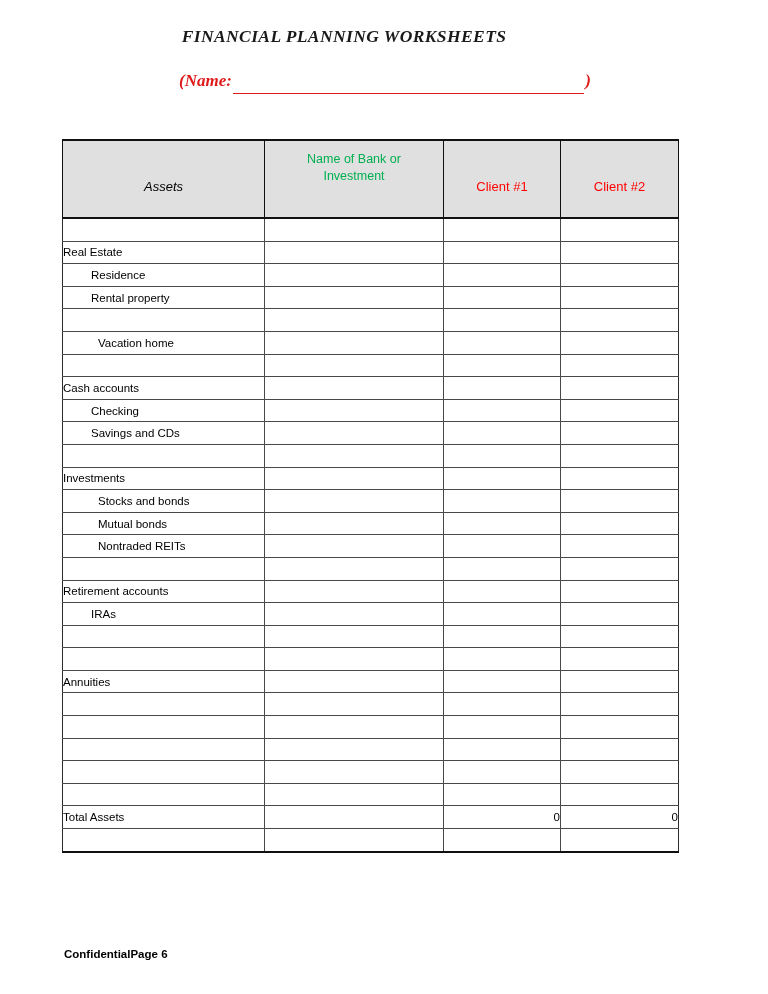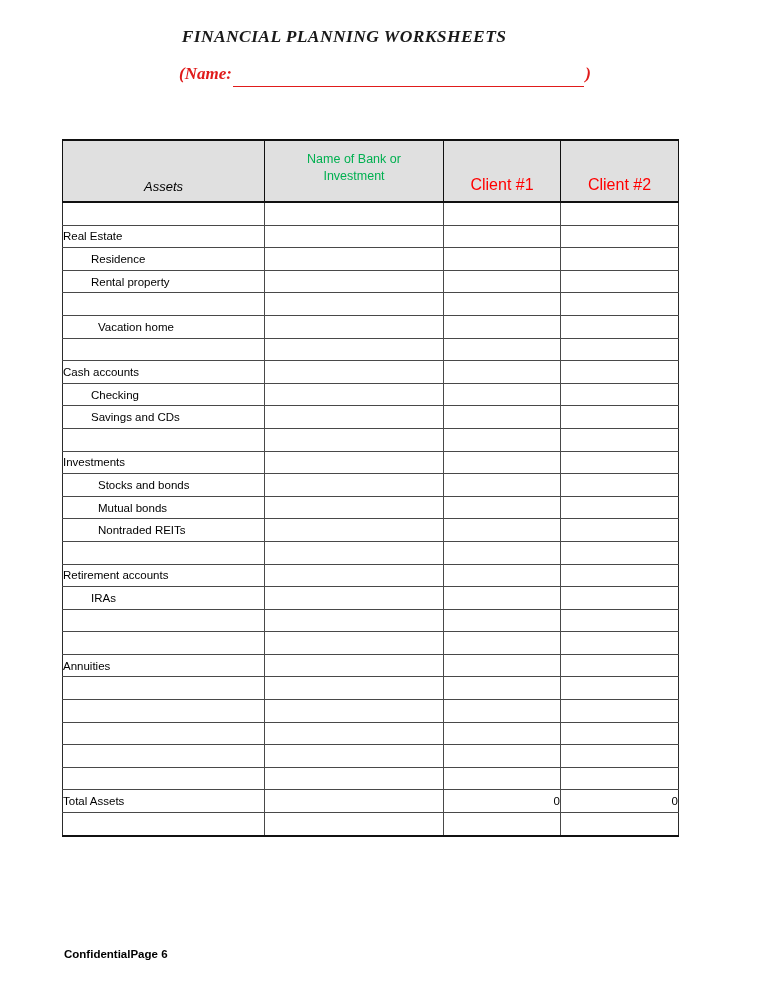--- a/index.html
+++ b/index.html
@@ -33,21 +33,21 @@
     font-style: italic;
     font-size: 17.5px;
     letter-spacing: 0.4px;
     color: #1a1a1a;
     white-space: nowrap;
   }
 
   
   .name-line {
     position: absolute;
-    top: 64px;
+    top: 71px;
     left: 179px;
     width: 412px;
     height: 26px;
     font-family: "Liberation Serif", serif;
     font-weight: bold;
     font-style: italic;
     font-size: 17px;
     color: #e01b1b;
     display: flex;
     align-items: baseline;
@@ -90,41 +90,41 @@
 
   
   .sheet thead th {
     background: #e0e0e0;
     height: 53px;
     vertical-align: bottom;
     border-top: 2.5px solid #111;
     border-bottom: 2.5px solid #111;
     border-left: 1.6px solid #111;
     border-right: 1.6px solid #111;
-    padding-bottom: 7px;
+    padding-bottom: 23px;
     text-align: center;
   }
   .th-assets {
     font-family: "Liberation Sans", sans-serif;
     font-weight: bold;
     font-style: italic;
     font-size: 13px;
     color: #000;
   }
   .th-bank {
     font-weight: bold;
     font-size: 12.5px;
     color: #00b050;
     line-height: 1.35;
     vertical-align: middle !important;
     padding-bottom: 4px;
   }
   .th-client {
     font-weight: bold;
-    font-size: 16px;
+    font-size: 13px;
     color: #ff0000;
   }
 
   
   .sheet tbody td { border: 1px solid #494949; }
   .sheet tbody tr td:first-child { border-left: 1.6px solid #2b2b2b; }
   .sheet tbody tr td:last-child  { border-right: 1.6px solid #2b2b2b; }
   .sheet tbody tr:last-child td  { border-bottom: 2.5px solid #111; }
 
   .lbl {

